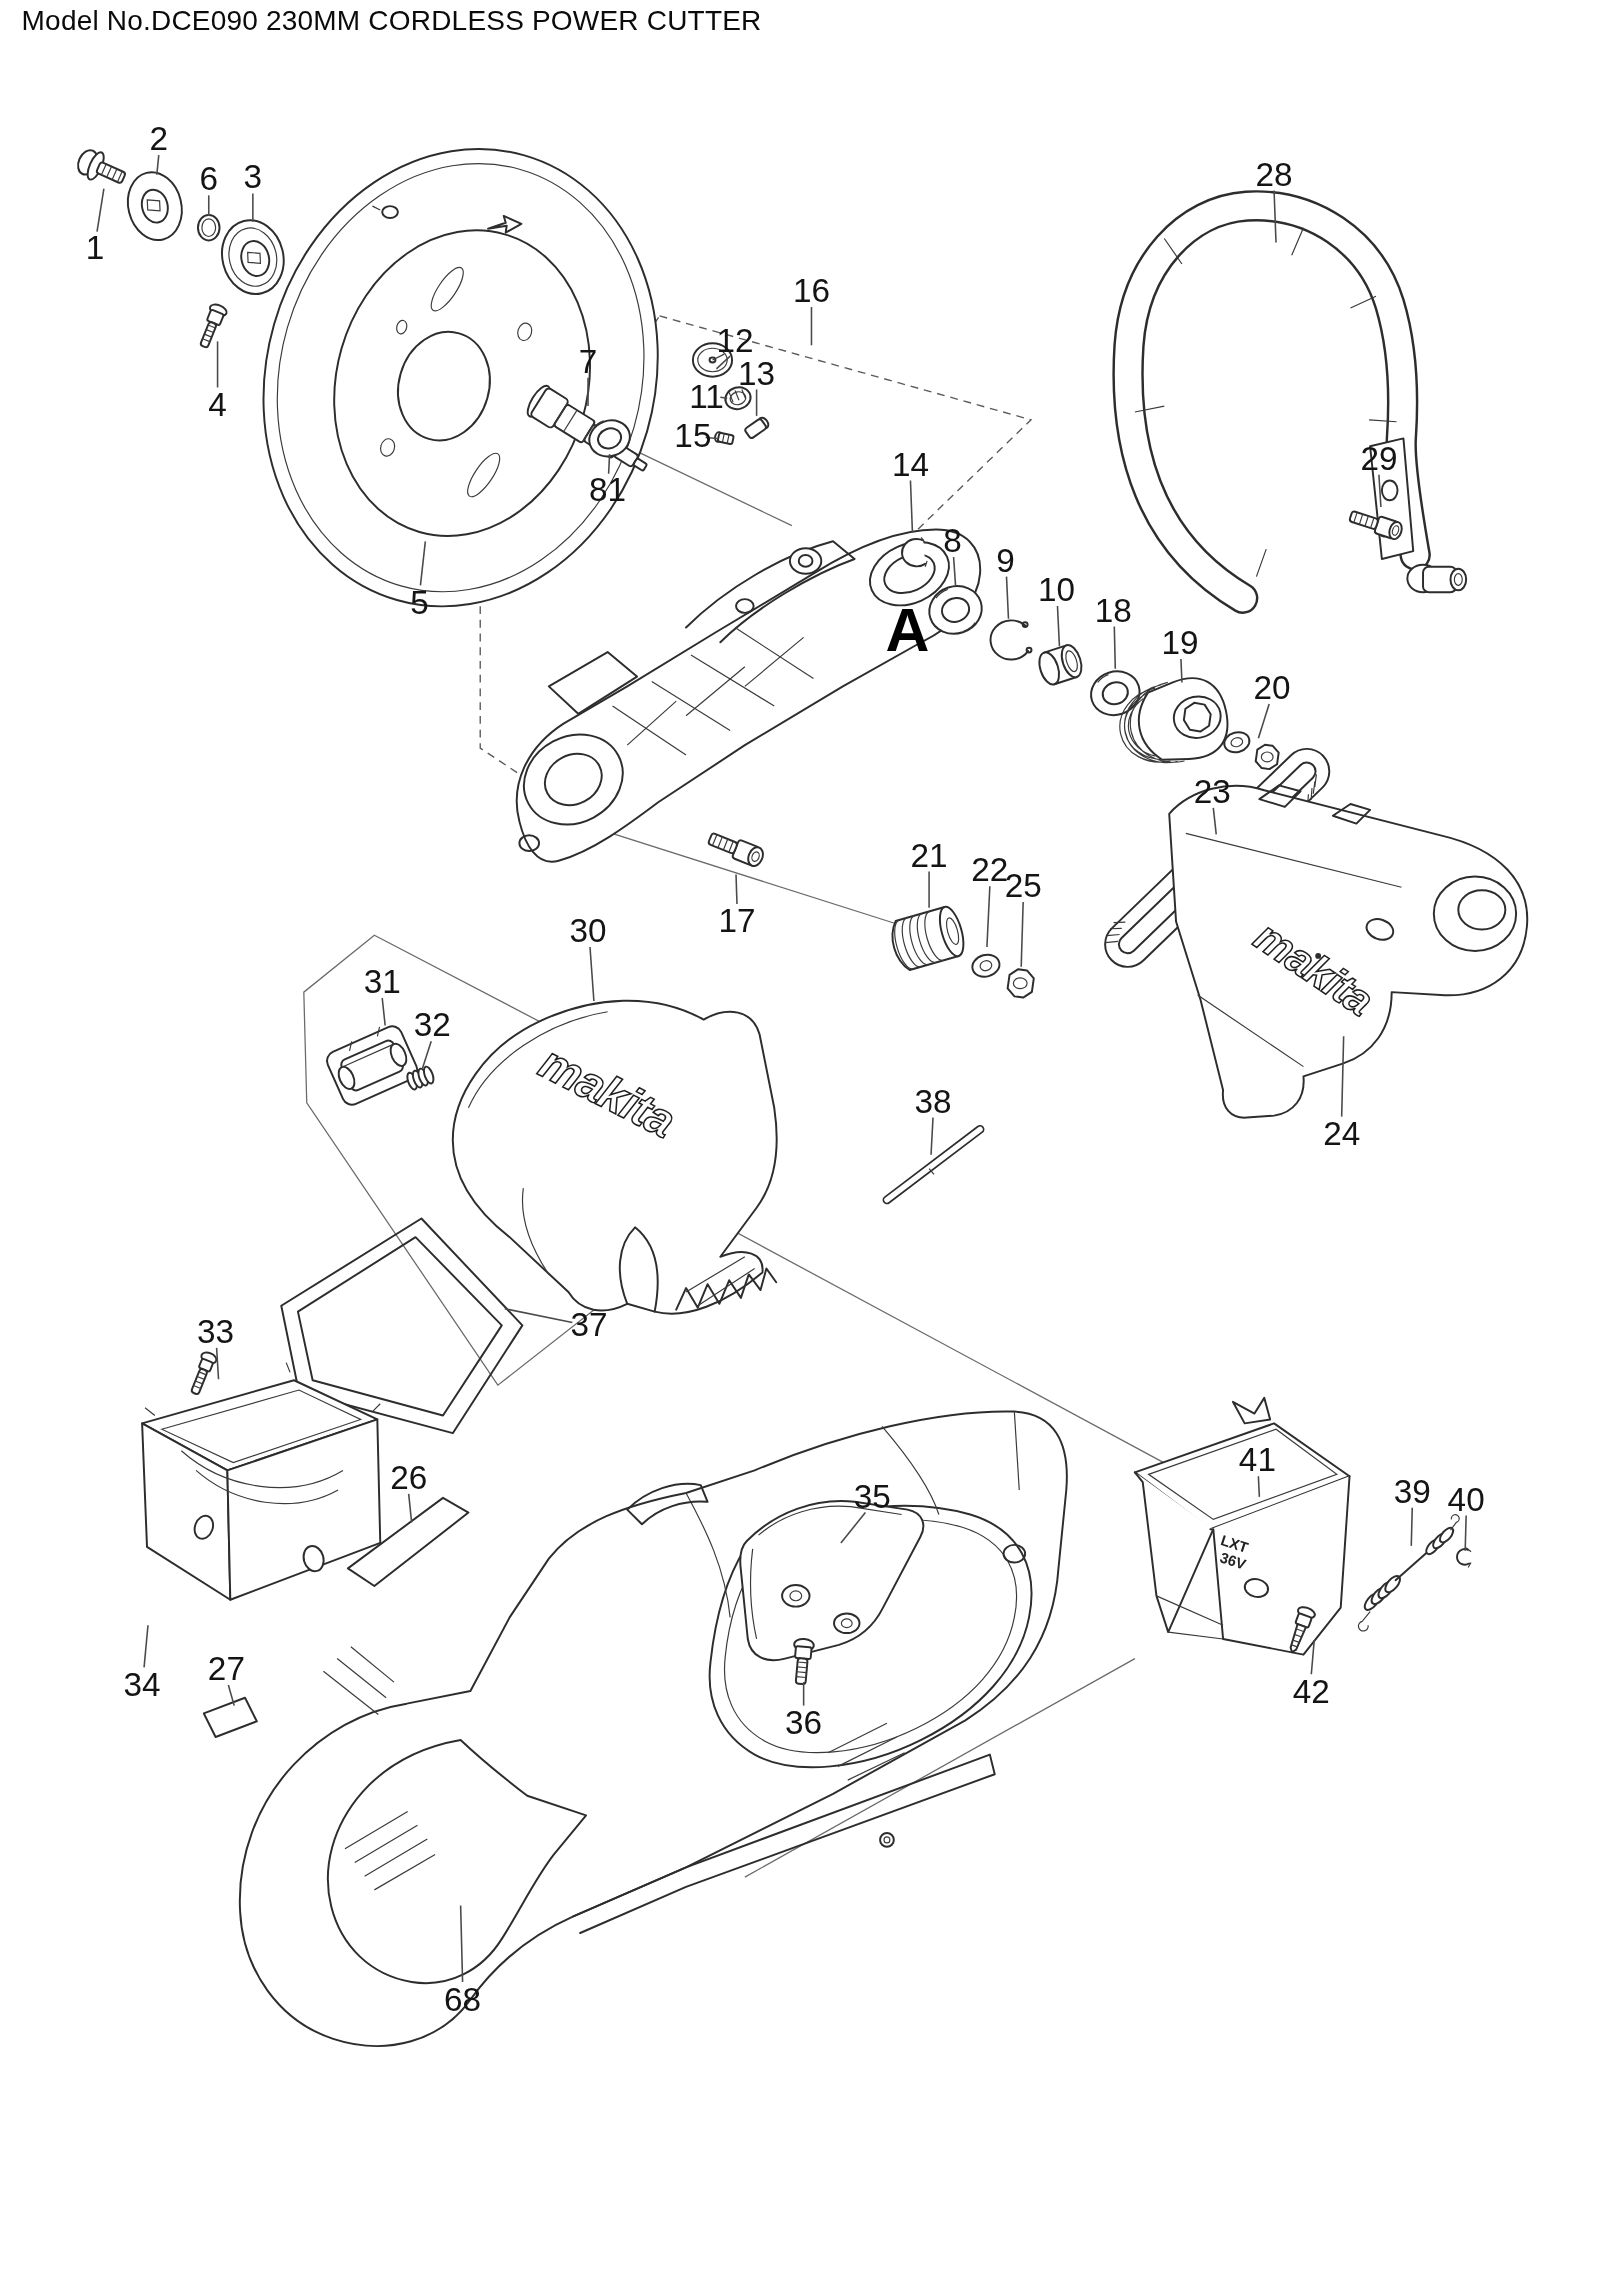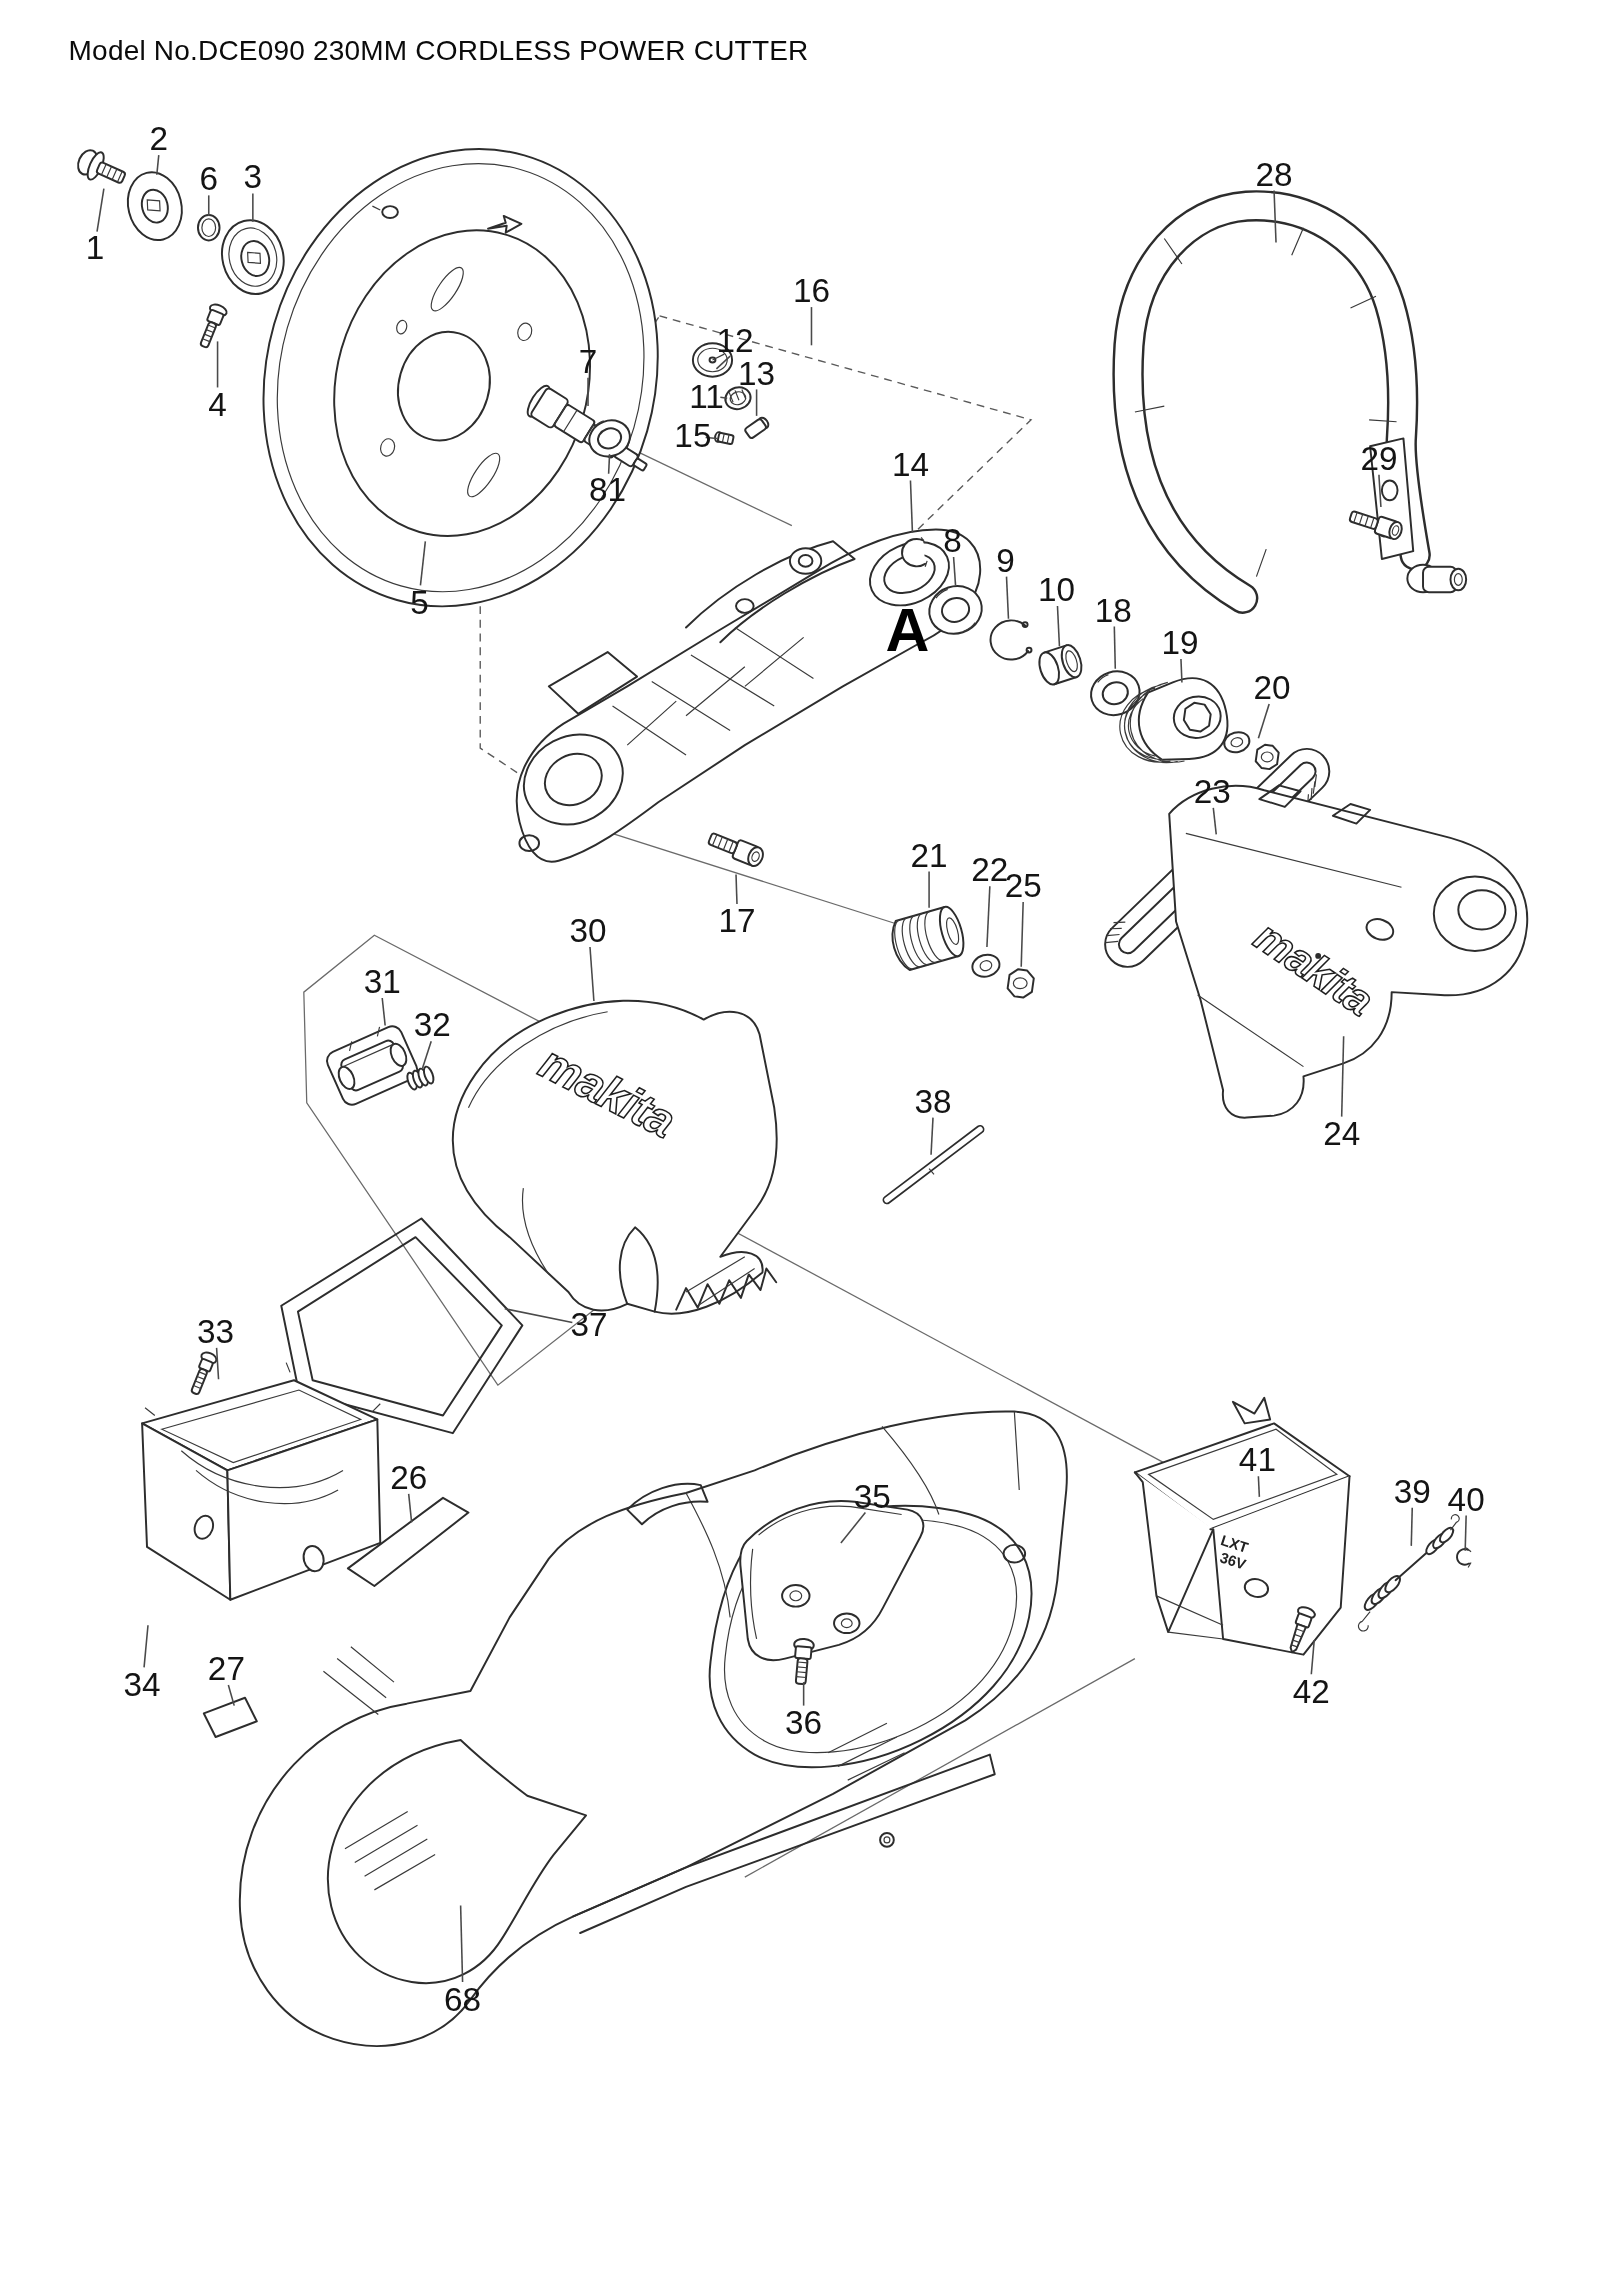--- a/index.html
+++ b/index.html
@@ -1,19 +1,19 @@
 <!DOCTYPE html>
 <html><head>
 <meta charset="utf-8">
 <style>
   html,body{margin:0;padding:0;background:#fff;}
   .page{position:relative;width:1621px;height:2293px;background:#fff;overflow:hidden;
         font-family:"Liberation Sans",sans-serif;}
-  .title{position:absolute;left:21.6px;top:35px;font-size:28px;color:#0b0b0b;
-         letter-spacing:0.2px;white-space:nowrap;margin-left:47px;}
+  .title{position:absolute;left:21.6px;top:5px;font-size:28px;color:#0b0b0b;
+         letter-spacing:0.2px;white-space:nowrap;}
   svg{position:absolute;left:0;top:0;}
   .p  {fill:none;stroke:#2d2d2d;stroke-width:2;stroke-linecap:round;stroke-linejoin:round;}
   .pf {fill:#ffffff;stroke:#2d2d2d;stroke-width:2;stroke-linecap:round;stroke-linejoin:round;}
   .thin{fill:none;stroke:#3a3a3a;stroke-width:1.2;}
   .leader{stroke:#4a4a4a;stroke-width:1.6;fill:none;}
   .construct{stroke:#6a6a6a;stroke-width:1.3;fill:none;}
   .dashed{stroke:#5a5a5a;stroke-width:1.4;fill:none;stroke-dasharray:8 6;}
   .plabel{font-family:"Liberation Sans",sans-serif;font-size:34px;fill:#141414;text-anchor:middle;}
   .marker{font-family:"Liberation Sans",sans-serif;font-size:62px;font-weight:900;fill:#000;text-anchor:middle;}
   .logo{font-family:"Liberation Sans",sans-serif;font-style:italic;font-weight:bold;

